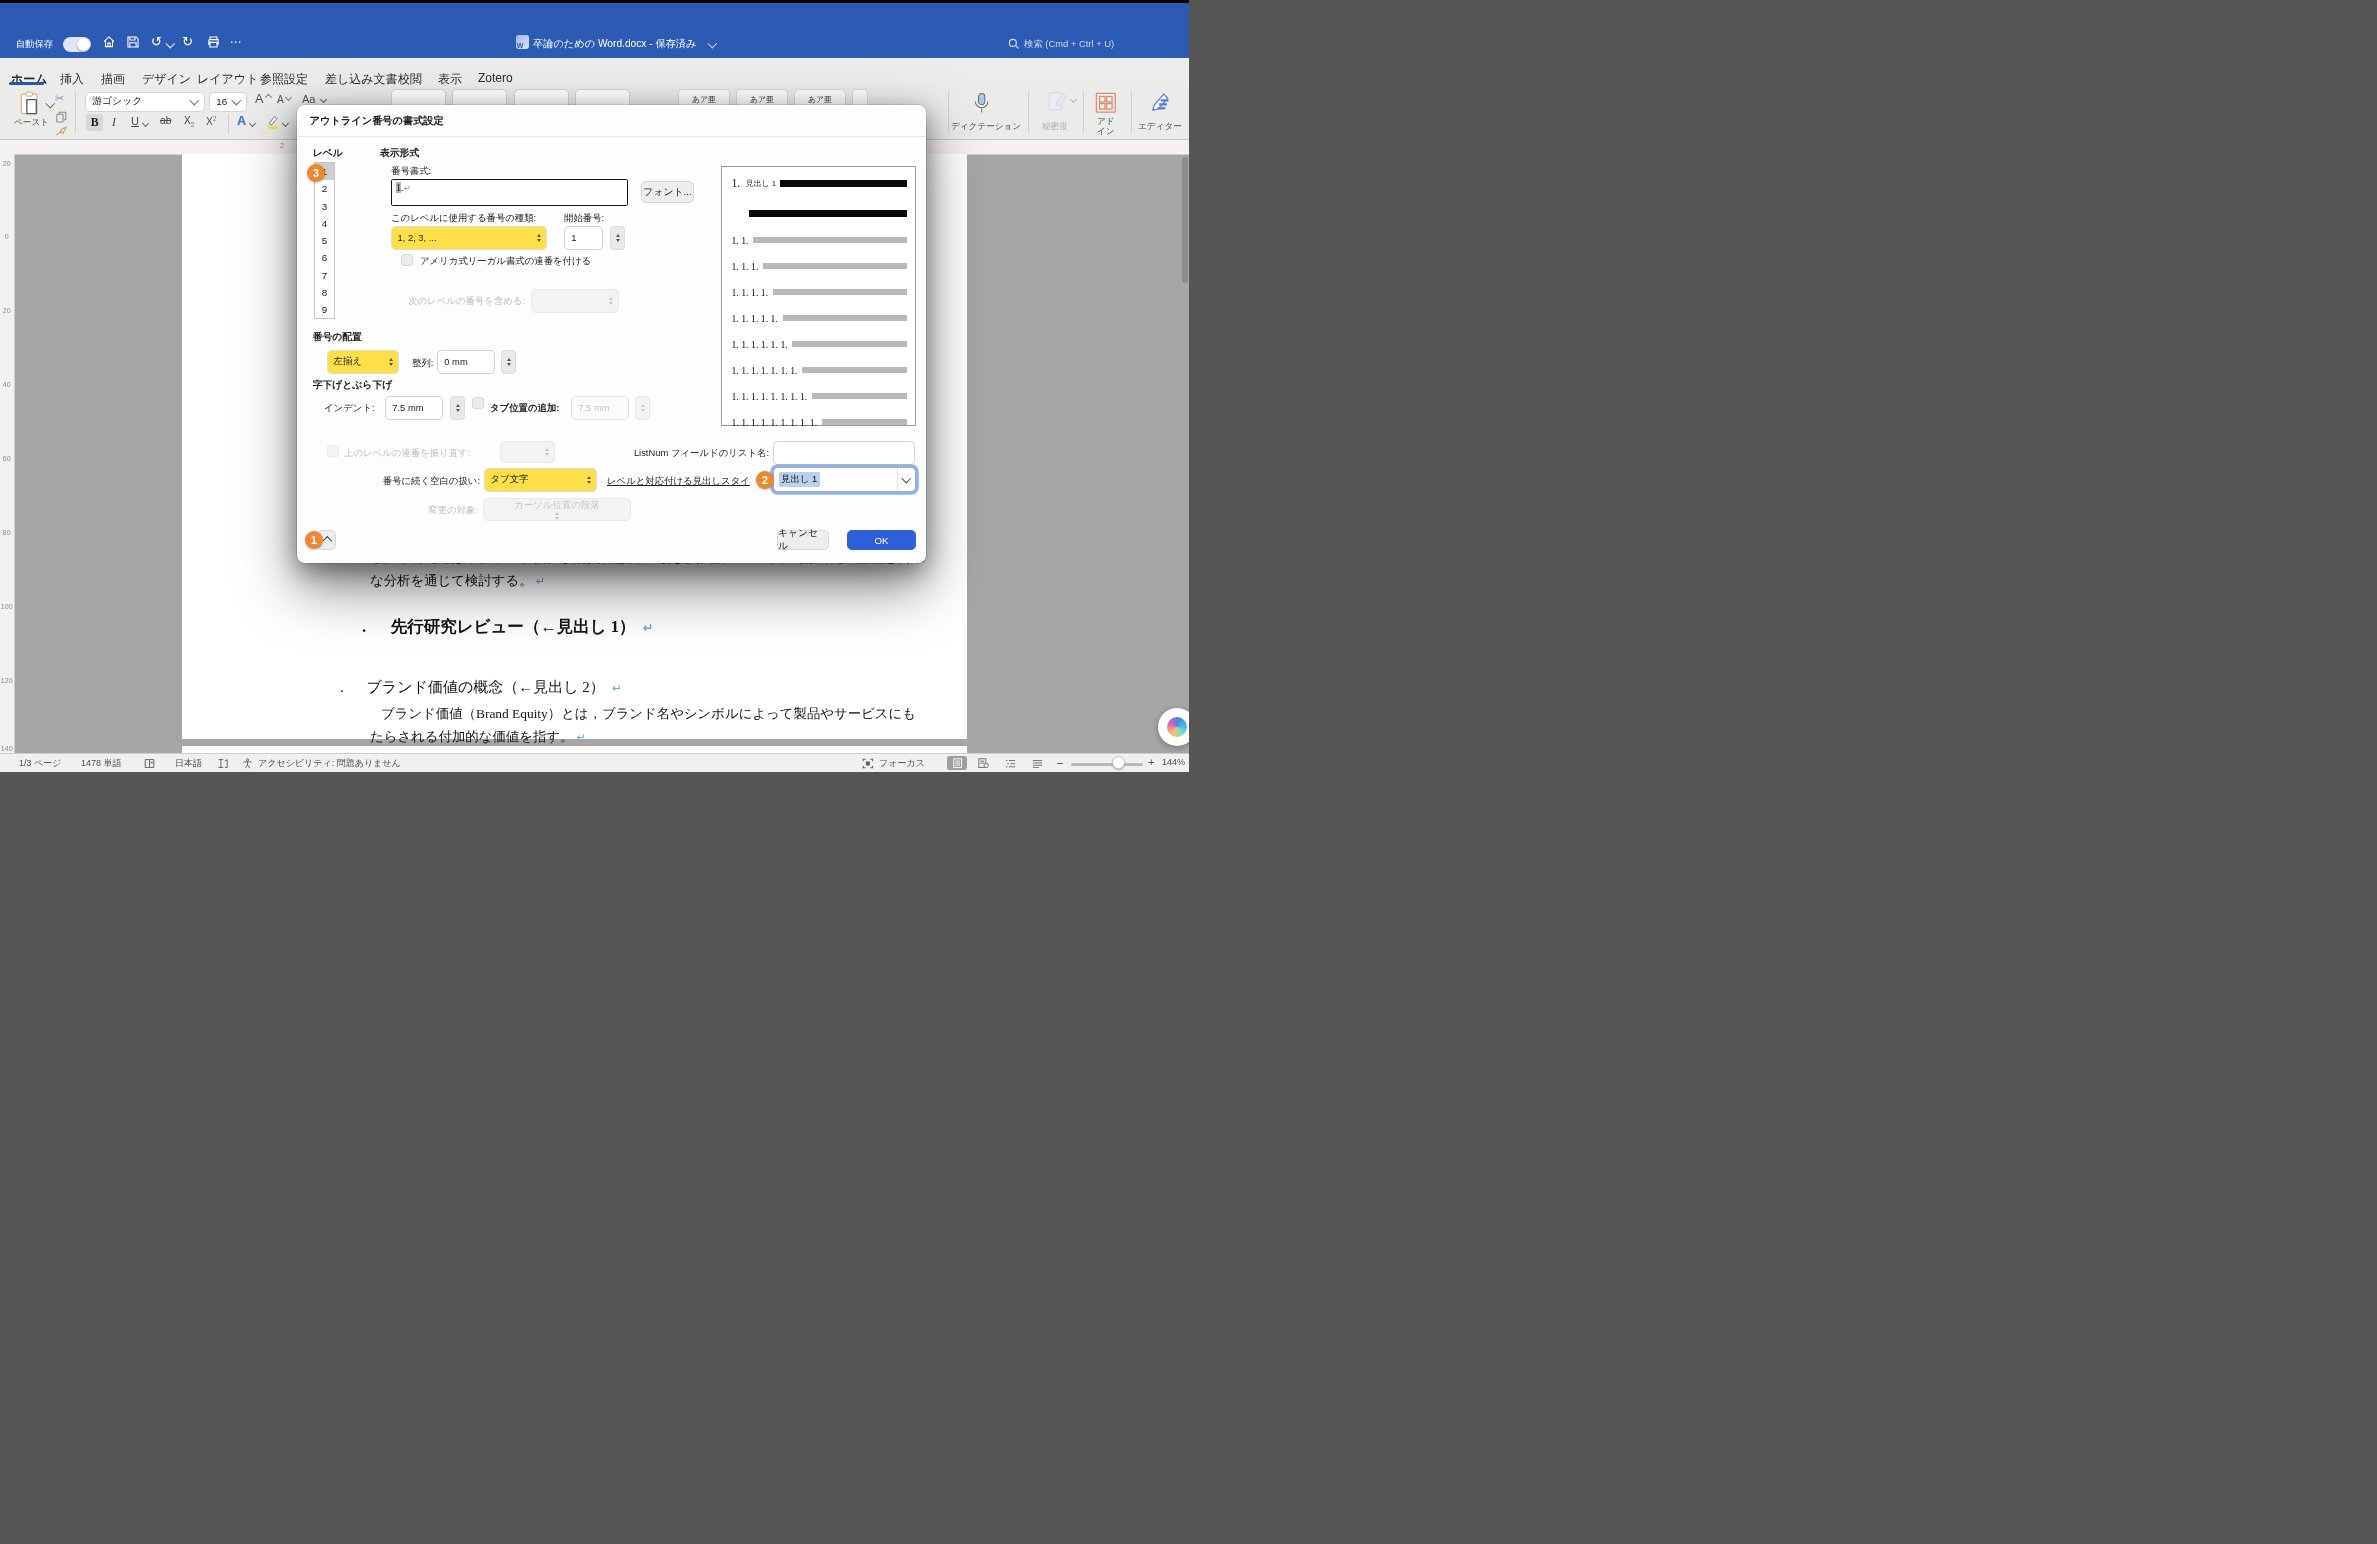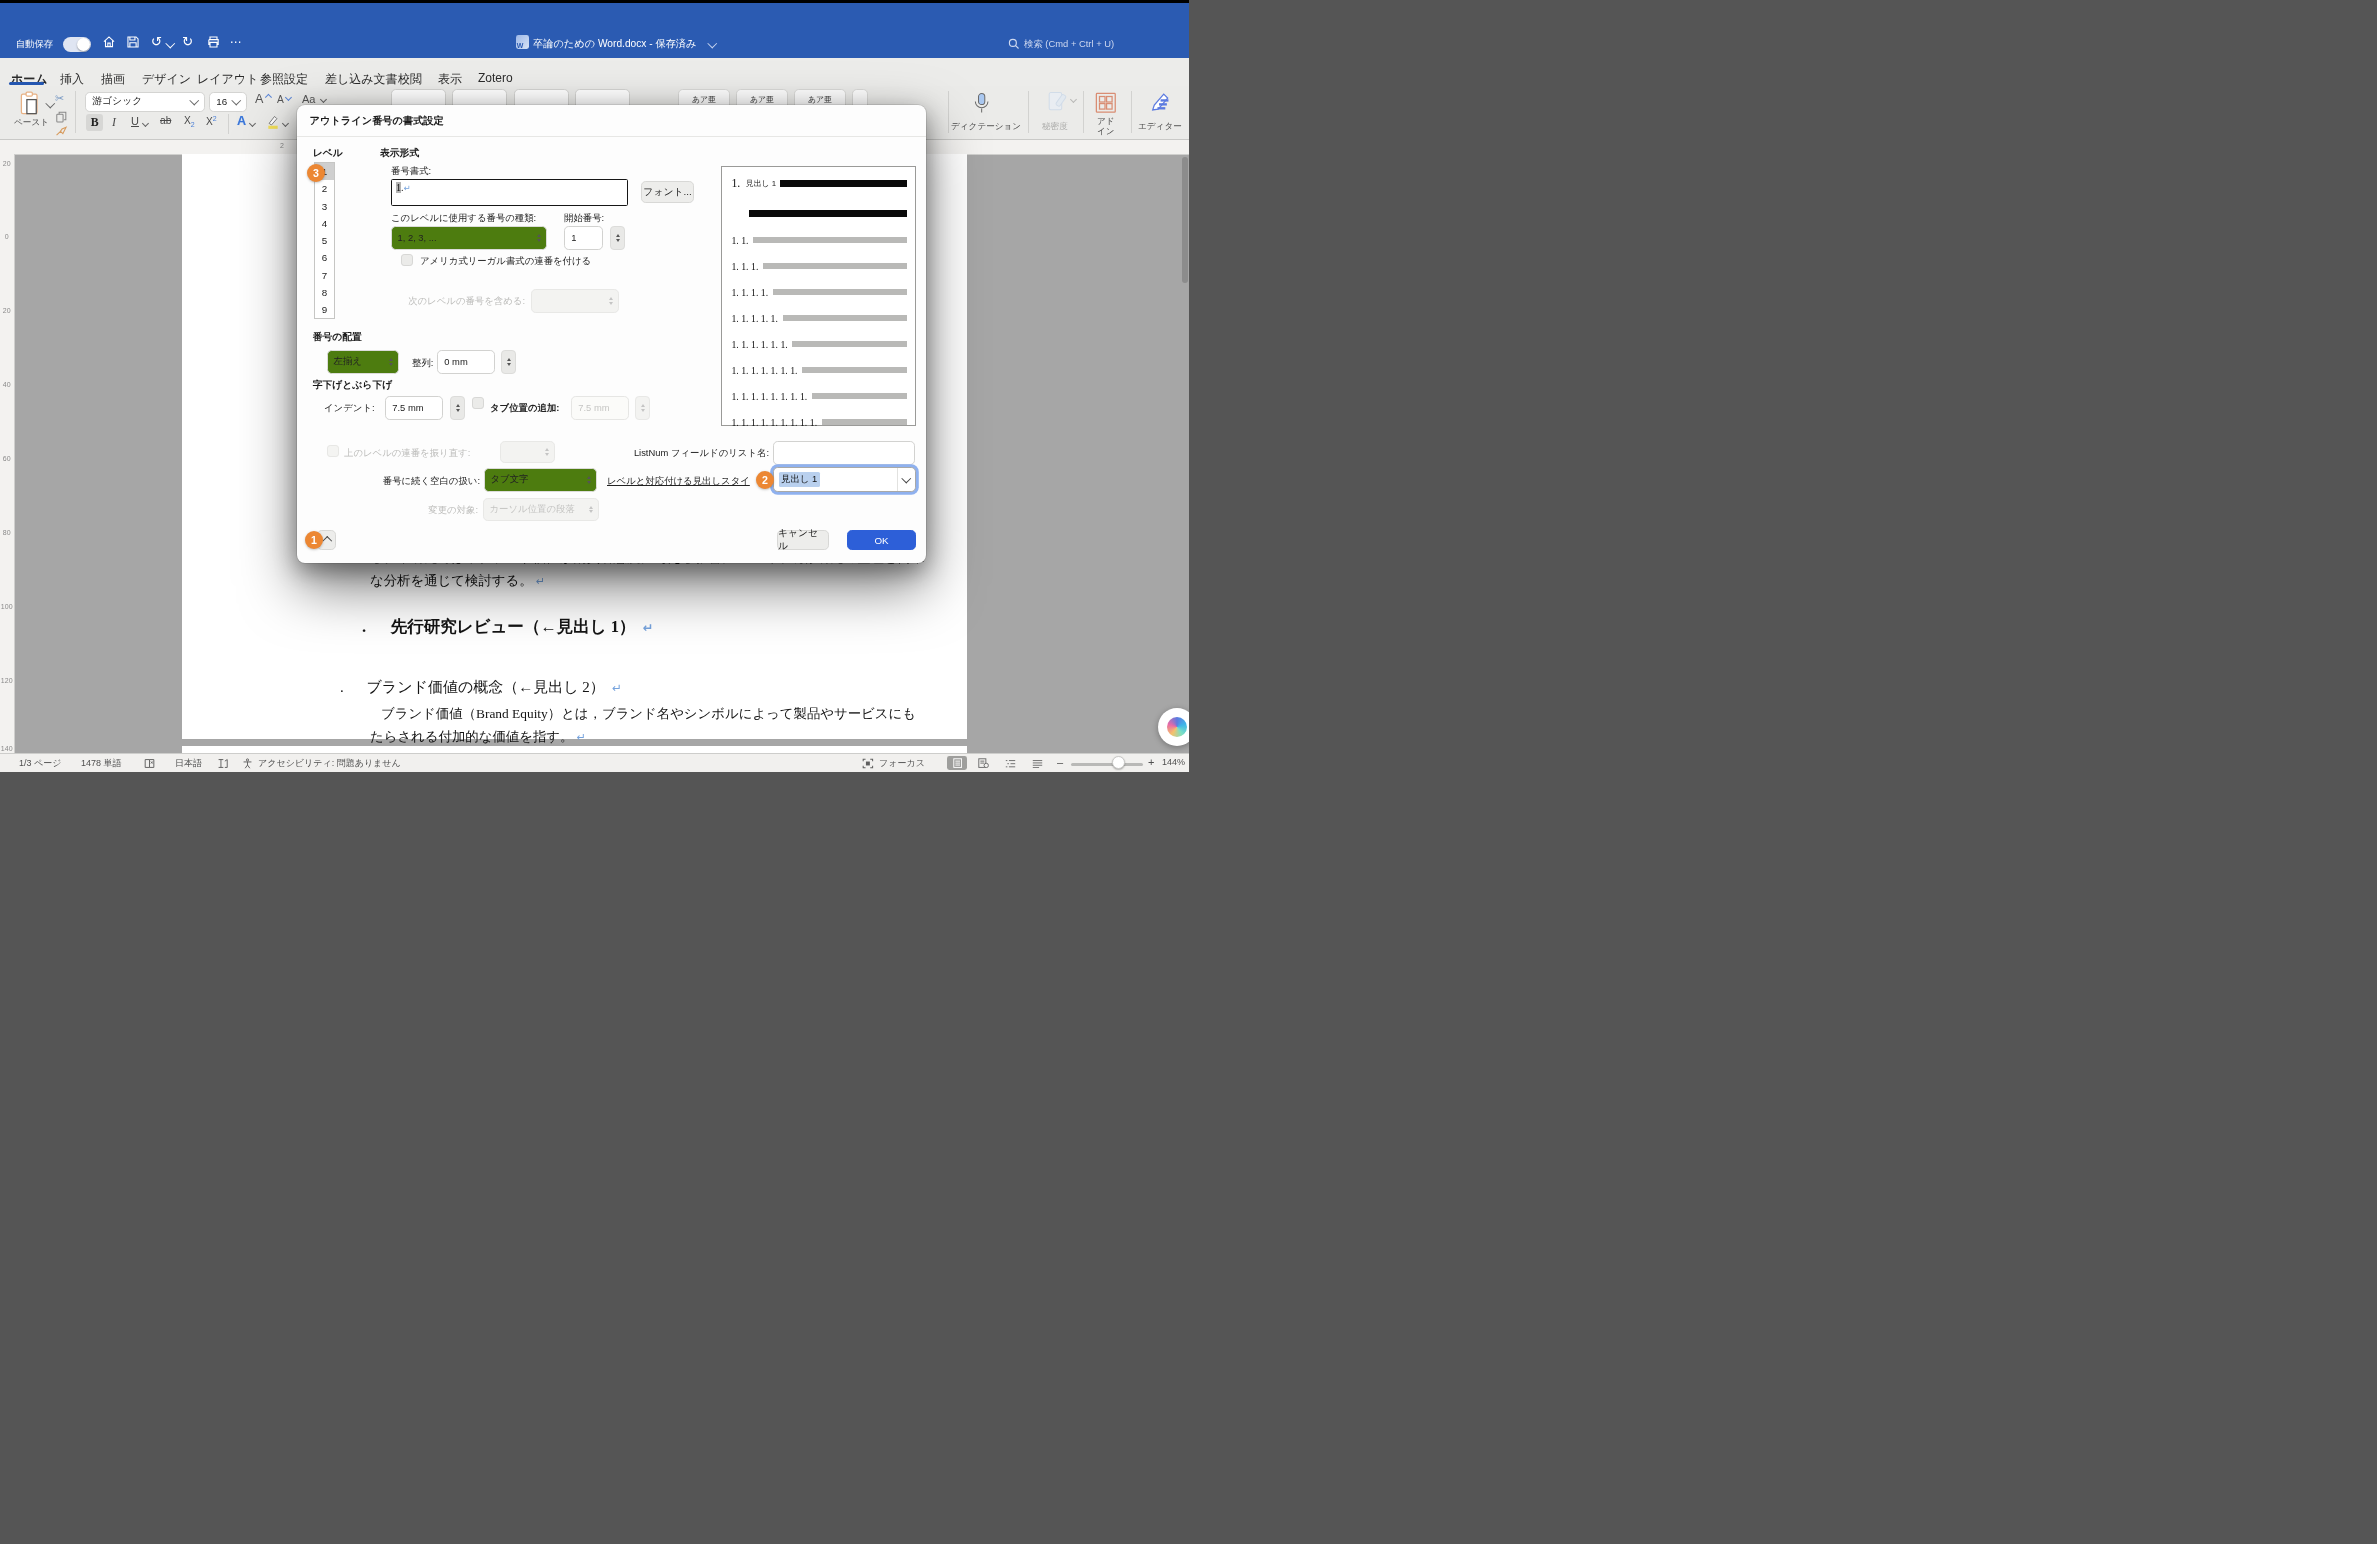--- a/index.html
+++ b/index.html
@@ -51,21 +51,21 @@
   .slider-track{position:absolute;top:8.6px;width:72px;height:3.1px;border-radius:1.6px;background:#b9b9b7;}
   .slider-thumb{position:absolute;top:1.6px;width:13.4px;height:13.4px;border-radius:50%;background:#fff;border:0.8px solid #c9c9c7;box-shadow:0 0.8px 1.6px rgba(0,0,0,.3);box-sizing:border-box;}
   
   .dialog{position:absolute;left:297px;top:105px;width:629px;height:458px;background:#fdfdfd;border-radius:7.9px;
     box-shadow:0 0 0 0.8px rgba(0,0,0,.12),0 23.6px 55px rgba(0,0,0,.5),0 7.9px 22px rgba(0,0,0,.35);z-index:50;}
   .dlg-title{position:absolute;left:12.6px;top:9.4px;font-size:10.2px;font-weight:700;color:#1b1b1b;}
   .dlg-sep{position:absolute;left:0;top:31px;width:100%;height:0.8px;background:#e7e7e5;}
   .sec-h{position:absolute;font-size:9.8px;font-weight:700;color:#1b1b1b;}
   .dlabel{position:absolute;font-size:9.4px;color:#222;white-space:nowrap;}
   .dlabel.dis{color:#bcbcba;}
-  .pill{position:absolute;background:#4d7c0f;border:0.8px solid #dcdcda;border-radius:4.7px;display:flex;align-items:center;justify-content:space-between;padding:0 5.5px;font-size:9.4px;color:#222;box-sizing:border-box;}
+  .pill{position:absolute;background:#fde047;border:0.8px solid #dcdcda;border-radius:4.7px;display:flex;align-items:center;justify-content:space-between;padding:0 5.5px;font-size:9.4px;color:#222;box-sizing:border-box;}
   .pill.dis{background:#f3f3f1;border-color:#e8e8e6;color:#c4c4c2;}
   .winput{position:absolute;background:#fff;border:0.8px solid #d2d2d0;border-radius:4.7px;display:flex;align-items:center;padding:0 6.3px;font-size:9.4px;color:#222;box-sizing:border-box;}
   .winput.dis{background:#fbfbf9;border-color:#e6e6e4;color:#c6c6c4;}
   .stepper{position:absolute;width:15px;background:#e9e9e7;border:0.8px solid #dcdcda;border-radius:3.9px;display:flex;flex-direction:column;align-items:center;justify-content:center;gap:2.4px;box-sizing:border-box;}
   .cb{position:absolute;width:11.8px;height:11.8px;border-radius:3.1px;background:#ebebe9;border:0.8px solid #d7d7d5;box-sizing:border-box;}
   .cb.dis{background:#f4f4f2;border-color:#e7e7e5;}
   .lvlist{position:absolute;left:17.3px;top:57px;width:20.4px;height:157px;background:#fff;border:0.8px solid #c6c6c4;box-sizing:border-box;}
   .lvitem{height:17.3px;line-height:17.3px;text-align:center;font-size:9.8px;color:#222;}
   .lvitem.sel{background:#cfcfcf;}
   .numbox{position:absolute;left:94px;top:74px;width:237px;height:27px;background:#fff;border:1.3px solid #161616;border-radius:1.6px;padding:2.4px 3.9px;box-sizing:border-box;font-family:"Liberation Serif","DejaVu Serif",serif;font-size:10.2px;color:#111;}
@@ -436,21 +436,21 @@
     </div>
     <div class="dlabel" style="left:310px;top:370px;text-decoration:underline;">レベルと対応付ける見出しスタイ</div>
     <div class="combo-focus" style="left:476px;top:362px;width:143px;height:25px;">
       <span class="selval">見出し 1</span>
       <span class="combo-chevbox">
           <span class="chev" style="border-color:#444;margin-top:-2.4px;"></span>
         </span>
     </div>
 
     <div class="dlabel dis" style="left:102px;top:399px;width:79px;text-align:right;">変更の対象:</div>
-    <div class="pill dis" style="left:186px;top:393px;width:116px;height:23px;">
+    <div class="pill dis" style="left:186px;top:393px;width:148px;height:23px;flex-direction:column;">
       <span>カーソル位置の段落</span>
       <span class="chev-ud dis">
           <span class="tri-up"></span>
           <span class="tri-dn"></span>
         </span>
     </div>
 
     <div class="btn gray" style="left:20.4px;top:425px;width:19px;height:19.7px;">
         <span class="chev up" style="border-color:#444;margin-top:2.4px;"></span>
       </div>

